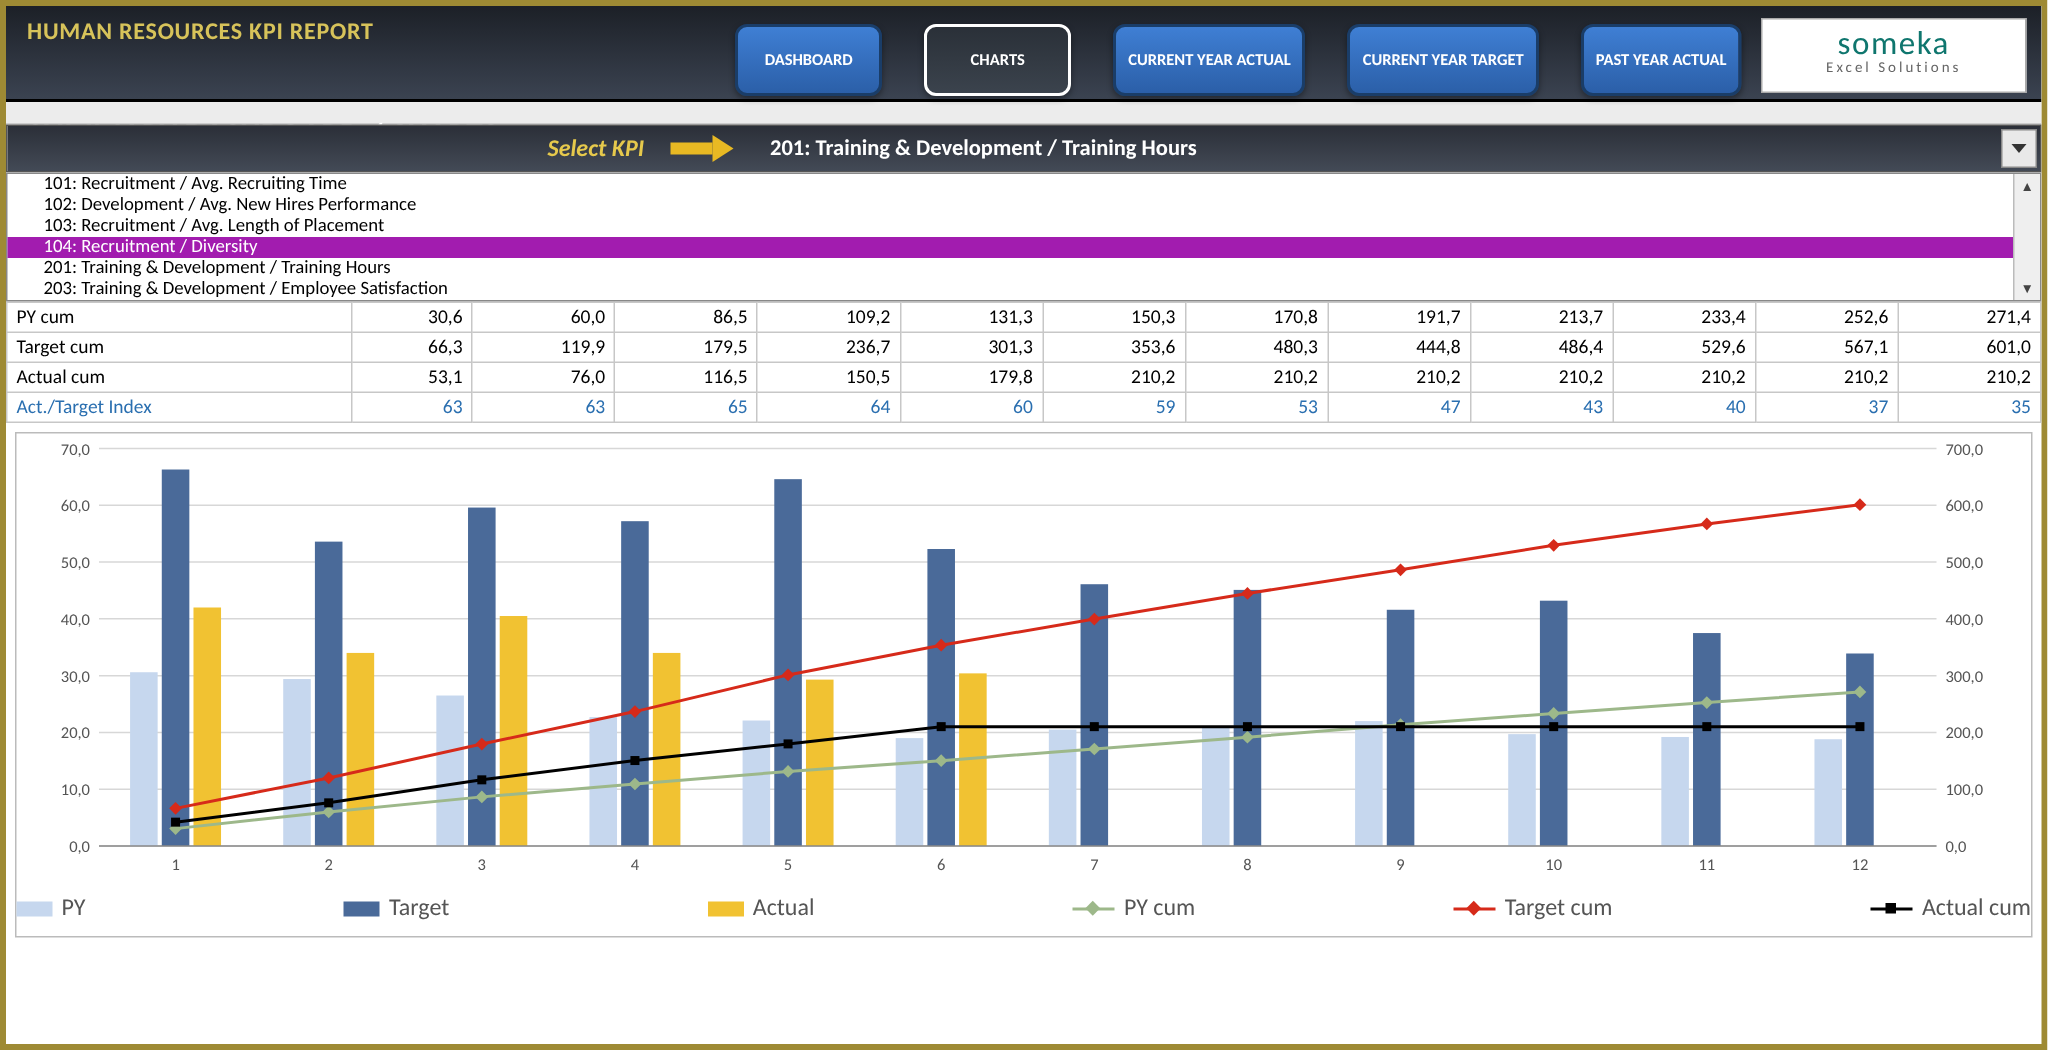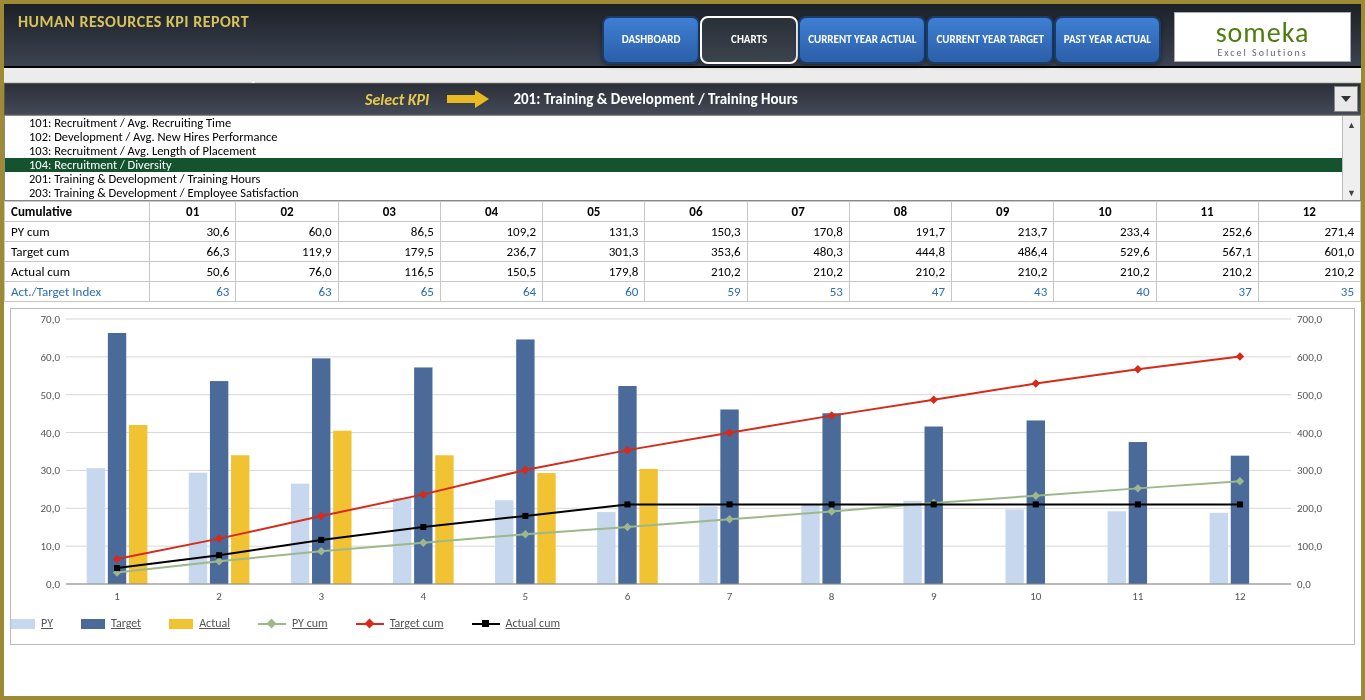--- a/index.html
+++ b/index.html
@@ -1,50 +1,50 @@
 <!DOCTYPE html>
 <html><head>
 <meta charset="utf-8">
 <style>
   html,body{margin:0;padding:0;font-family:Calibri,Arial,sans-serif;background:#fff;}
   .frame{border:4px solid #9e8a34;width:1357px;height:692px;background:#fff;position:relative;overflow:hidden;}
   .topbar{background:linear-gradient(#1c2027,#3b4351);height:62px;position:relative;border-bottom:2px solid #000;}
   .title1{color:#d7c35a;font-weight:bold;font-size:16px;position:absolute;left:14px;top:8px;letter-spacing:.5px;}
   .title2{color:#fff;font-size:22px;font-weight:600;position:absolute;left:14px;top:28px;margin-top:44px;}
-  .navbtns{position:absolute;right:200px;top:12px;display:flex;gap:0;}
+  .navbtns{position:absolute;right:200px;top:12px;display:flex;gap:28px;}
   .nbtn{background:linear-gradient(#3f7fd4,#2b5fa8);color:#fff;border:2px solid #1a3d68;border-radius:8px;font-size:11px;font-weight:bold;text-align:center;padding:4px 8px;min-width:78px;height:36px;display:flex;align-items:center;justify-content:center;box-shadow:0 2px 4px rgba(0,0,0,.4);cursor:pointer;line-height:1.1;}
   .nbtn.active{background:linear-gradient(#2a3038,#3b434d);border:2px solid #fff;}
   .logo{position:absolute;right:10px;top:8px;background:#fff;border:1px solid #aaa;padding:2px 10px;width:155px;height:44px;text-align:center;}
-  .logo .big{font-size:28px;color:#4d7c0f;font-weight:500;letter-spacing:1px;}
+  .logo .big{font-size:22px;color:#0f766e;font-weight:500;letter-spacing:1px;}
   .logo .small{font-size:10px;color:#666;letter-spacing:2px;margin-top:-4px;}
   .scrollgap{height:14px;background:#ececec;border-bottom:1px solid #ccc;}
   .selectbar{background:linear-gradient(#2b2f38,#434a56);height:30px;color:#fff;display:flex;align-items:center;position:relative;border:1px solid #555;}
   .selectbar .lbl{color:#e6c94c;font-style:italic;font-weight:bold;margin-left:360px;}
   .arrow{width:48px;height:18px;margin:0 18px;position:relative;}
   .arrow::before{content:"";position:absolute;left:0;top:5px;width:28px;height:8px;background:#e8b923;}
   .arrow::after{content:"";position:absolute;left:28px;top:0;border-left:14px solid #e8b923;border-top:9px solid transparent;border-bottom:9px solid transparent;}
   .selectbar .val{color:#fff;font-weight:bold;font-size:15px;}
   .dd{position:absolute;right:2px;top:2px;width:22px;height:24px;background:#e9e9e9;border:1px solid #888;display:flex;align-items:center;justify-content:center;cursor:pointer;}
   .dd::after{content:"";border-left:5px solid transparent;border-right:5px solid transparent;border-top:6px solid #333;}
   .listwrap{position:relative;background:#fff;border:1px solid #888;}
   .list{font-size:12.5px;color:#000;}
   .list div{padding:0 24px;line-height:14px;white-space:nowrap;}
-  .list .sel{background:#14532d;color:#fff;}
+  .list .sel{background:#a21caf;color:#fff;}
   .vsb{position:absolute;right:0;top:0;bottom:0;width:17px;background:#efefef;border-left:1px solid #bbb;}
   .vsb .up,.vsb .dn{height:16px;display:flex;align-items:center;justify-content:center;font-size:9px;color:#444;cursor:pointer;}
   .vsb .dn{position:absolute;bottom:0;width:100%;}
   table.data{border-collapse:collapse;width:100%;font-size:13px;}
   table.data td,table.data th{border:1px solid #c7c7c7;padding:1px 6px;text-align:right;height:17px;}
   table.data th{text-align:center;font-weight:bold;background:#fff;}
   table.data td.lab{text-align:left;font-weight:normal;}
   table.data th.lab{text-align:left;}
   tr.idx td,tr.idx th{color:#2a6fb0;}
   .chartbox{margin:6px 6px 2px 6px;border:1px solid #bbb;height:335px;position:relative;background:#fff;}
   svg{display:block;}
-  .legend{display:flex;gap:28px;justify-content:flex-start;align-items:center;font-size:12px;color:#555;padding-top:2px;text-decoration:underline;}
+  .legend{display:flex;gap:28px;justify-content:space-between;align-items:center;font-size:16px;color:#555;padding-top:2px;}
   .sw{width:24px;height:10px;display:inline-block;margin-right:6px;vertical-align:middle;}
   .lline{width:28px;height:2px;display:inline-block;margin-right:6px;vertical-align:middle;position:relative;}
   .lline::after{content:"";position:absolute;width:7px;height:7px;left:10px;top:-3px;border-radius:1px;}
 </style>
 </head>
 <body>
 <div class="frame">
 
   <div class="topbar">
     <div class="title1">HUMAN RESOURCES KPI REPORT</div>
@@ -81,35 +81,20 @@
       <div>203: Training &amp; Development / Employee Satisfaction</div>
     </div>
     <div class="vsb">
       <div class="up">▲</div>
       <div class="dn">▼</div>
     </div>
   </div>
 
   <table class="data">
     <tbody>
-        <tr>
-      <th class="lab" style="width:132px">Cumulative</th>
-      <th>01</th>
-      <th>02</th>
-      <th>03</th>
-      <th>04</th>
-      <th>05</th>
-      <th>06</th>
-      <th>07</th>
-      <th>08</th>
-      <th>09</th>
-      <th>10</th>
-      <th>11</th>
-      <th>12</th>
-    </tr>
     <tr>
           <td class="lab">PY cum</td>
       <td>30,6</td>
           <td>60,0</td>
           <td>86,5</td>
           <td>109,2</td>
           <td>131,3</td>
           <td>150,3</td>
           <td>170,8</td>
           <td>191,7</td>
@@ -128,21 +113,21 @@
           <td>353,6</td>
           <td>480,3</td>
           <td>444,8</td>
           <td>486,4</td>
           <td>529,6</td>
           <td>567,1</td>
           <td>601,0</td>
         </tr>
     <tr>
           <td class="lab">Actual cum</td>
-      <td>50,6</td>
+      <td>53,1</td>
           <td>76,0</td>
           <td>116,5</td>
           <td>150,5</td>
           <td>179,8</td>
           <td>210,2</td>
           <td>210,2</td>
           <td>210,2</td>
           <td>210,2</td>
           <td>210,2</td>
           <td>210,2</td>

